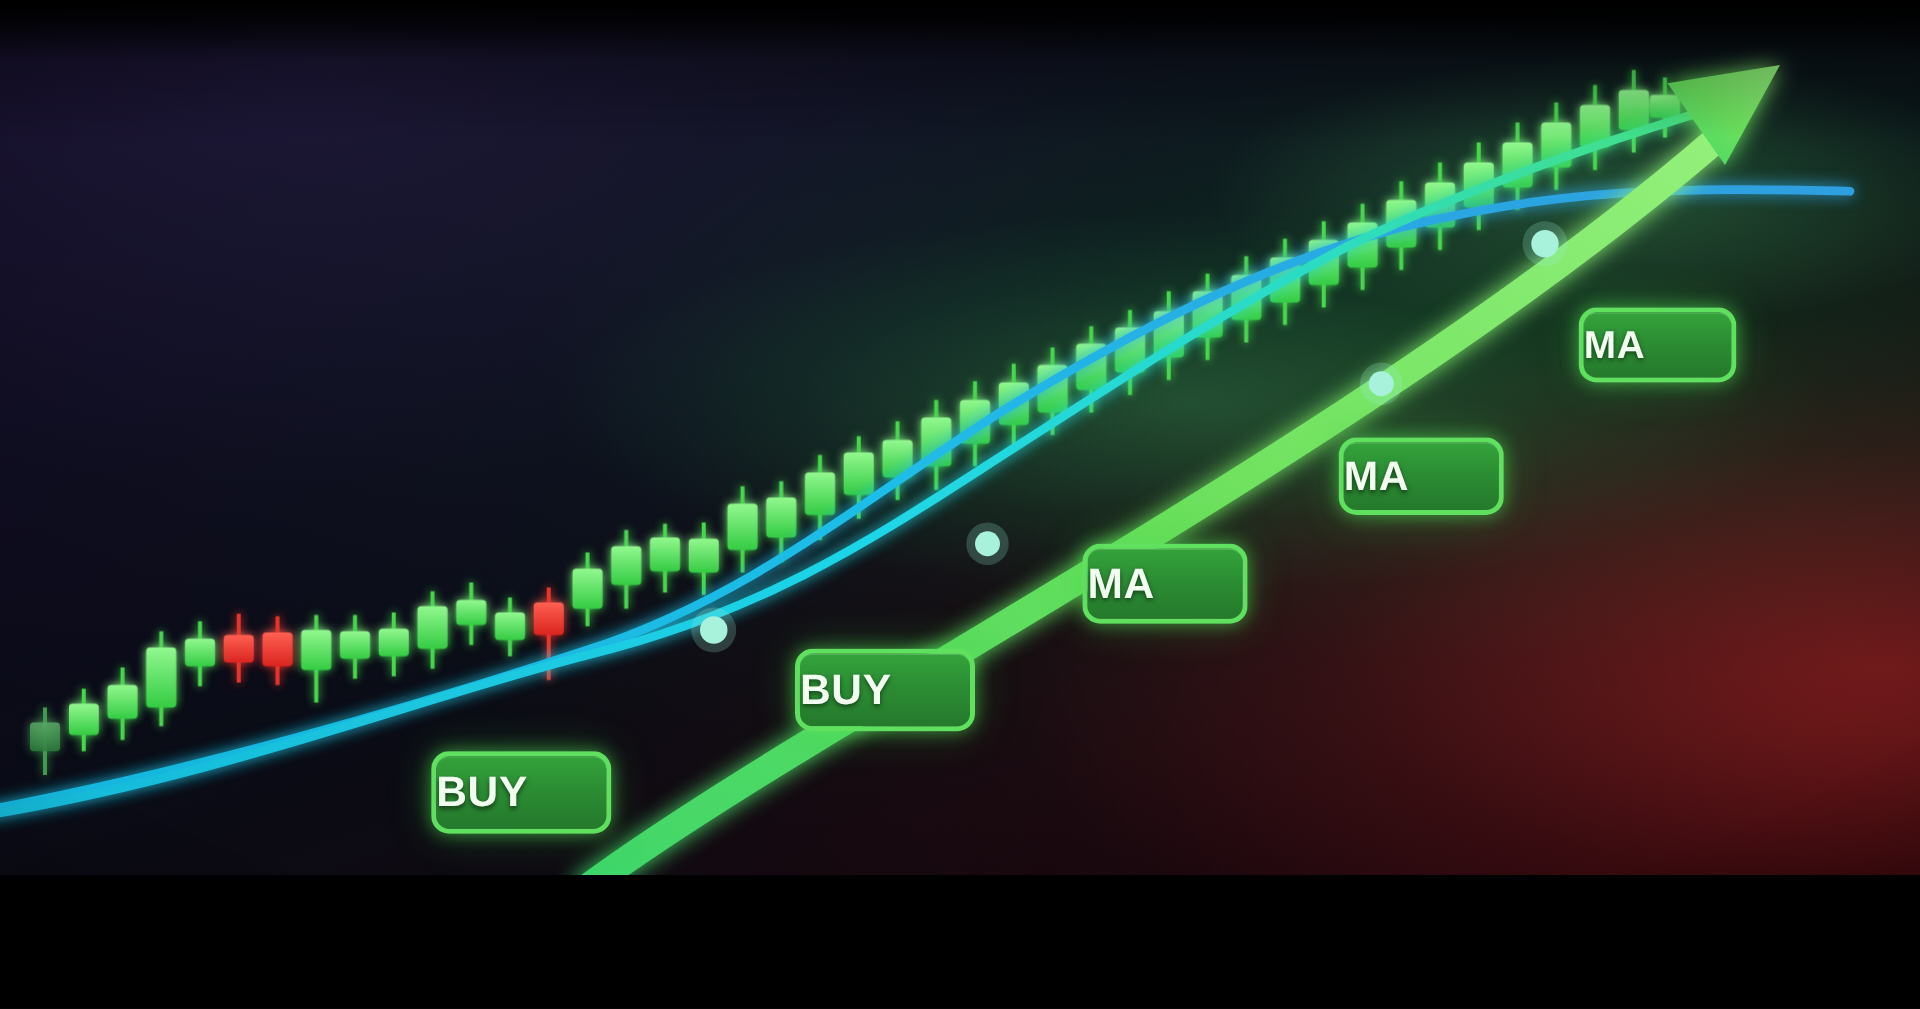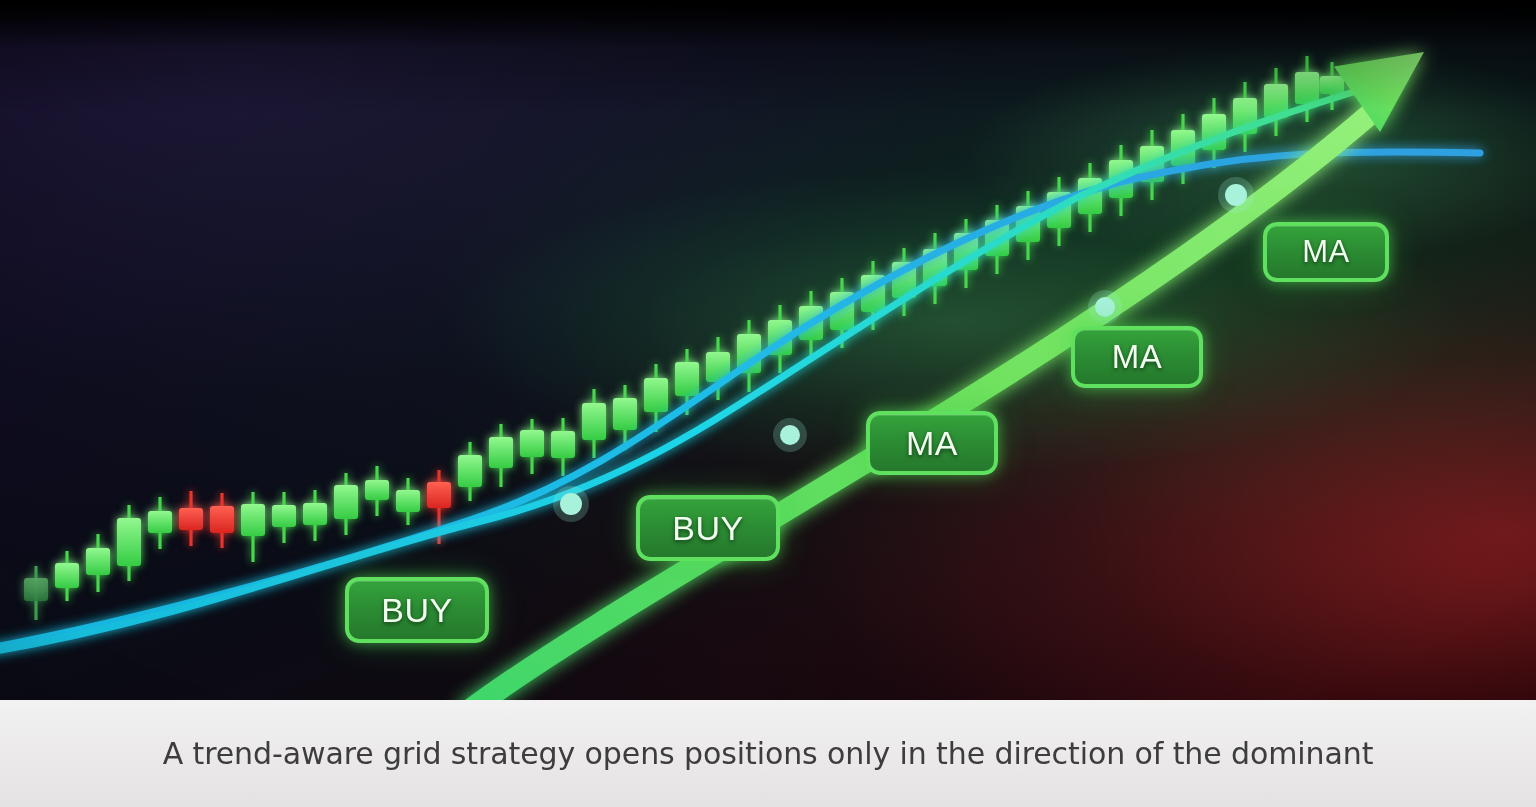--- a/index.html
+++ b/index.html
@@ -46,30 +46,31 @@
     background:radial-gradient(60% 52% at 98% 76%, rgba(235,40,40,0.30) 0%, rgba(120,16,20,0.12) 48%, rgba(0,0,0,0) 76%);
     mix-blend-mode:screen;
   }
 
   svg.layer{pointer-events:none;}
 
   
   .pill{
     position:absolute;
     transform:translate(-50%,-50%);
-    display:flex;align-items:center;justify-content:center;
+    display:flex;align-items:center;
     background:linear-gradient(180deg,#34a33b 0%,#2b8c33 48%,#25792c 100%);
     border:4px solid #5fe05f;
     border-radius:14px;
     color:#f2fff0;
-    font-weight:normal;
+    font-weight:bold;
     letter-spacing:.5px;
     text-shadow:0 2px 4px rgba(0,0,0,.55);
     box-shadow:0 0 14px rgba(90,230,90,.55),0 0 34px rgba(60,200,70,.30),inset 0 1px 0 rgba(255,255,255,.16);
     white-space:nowrap;
+    margin-top:24px;
   }
 
   
   #caption{
     position:absolute;left:0;top:700px;width:1536px;height:107px;
     background:linear-gradient(180deg,#f2f2f2 0%,#eceaea 45%,#e4e2e2 100%);
     display:flex;align-items:center;justify-content:center;
   }
   #caption-text{
     font-size:30px;color:#3d3d3d;
@@ -352,17 +353,14 @@
         </div>
         <div class="pill" style="left: 1137px; top: 357px; width: 124px; height: 54px; font-size: 33px;">
           <span>MA</span>
         </div>
         <div class="pill" style="left: 1326px; top: 252px; width: 118px; height: 52px; font-size: 31px;">
           <span>MA</span>
         </div>
       </div>
   </div>
 
-  <div id="caption">
-    <div id="caption-text">A trend-aware grid strategy opens positions only in the direction of the dominant</div>
-  </div>
 
 </div>
 
 </body></html>

